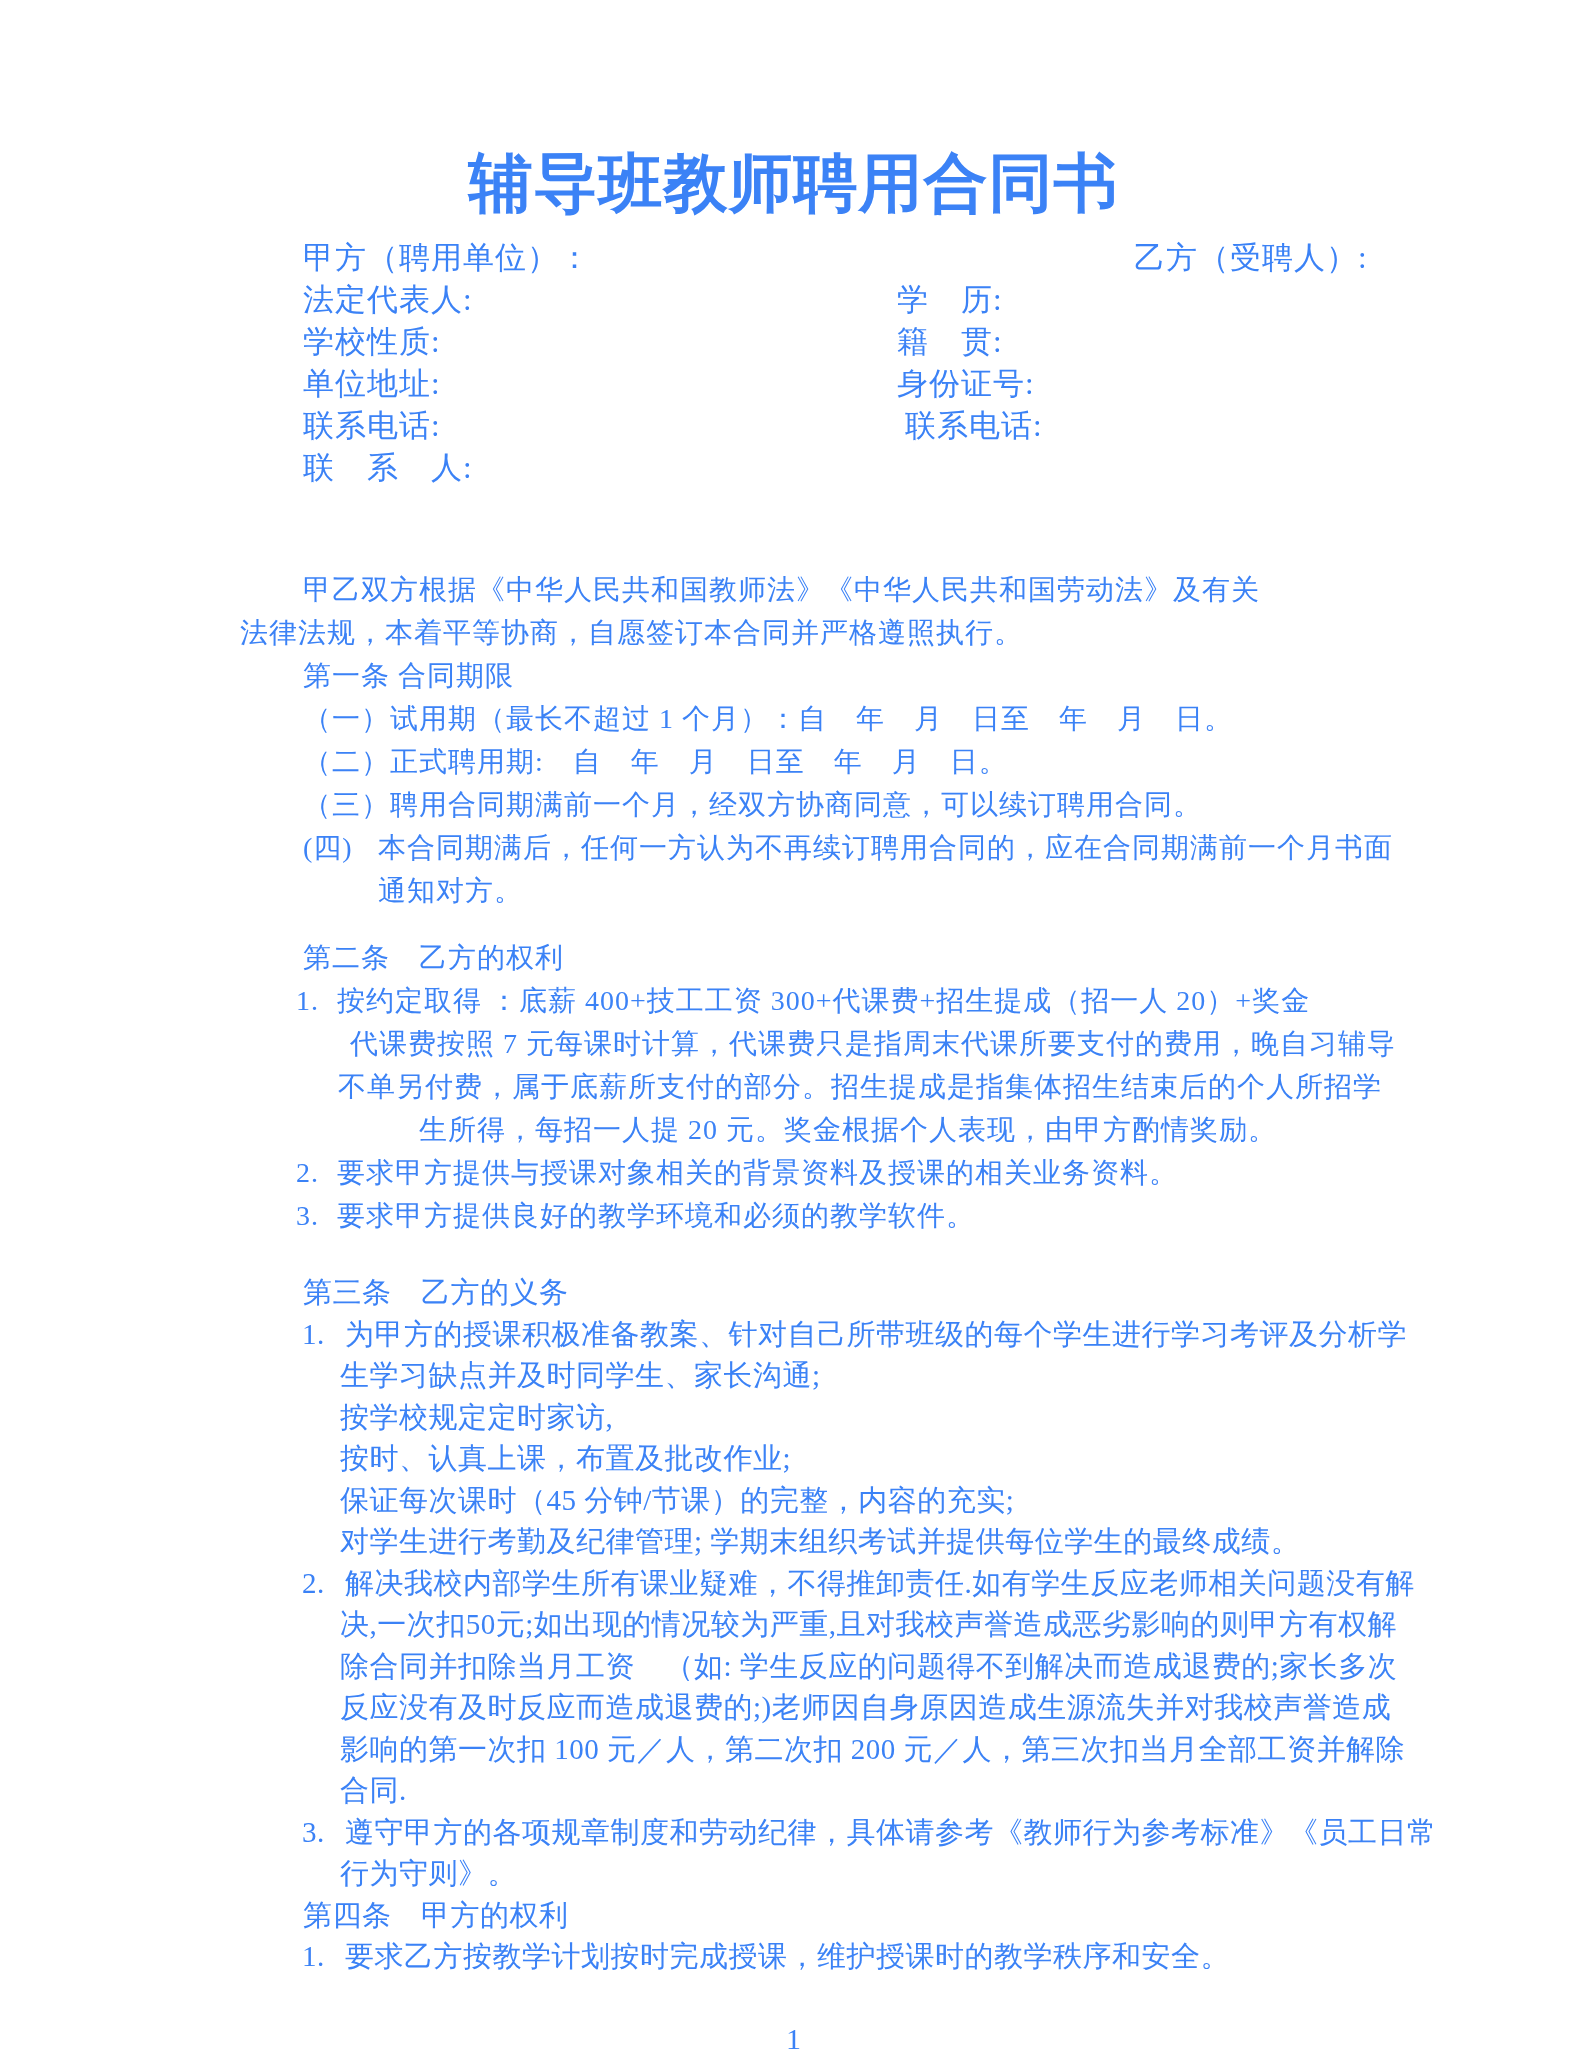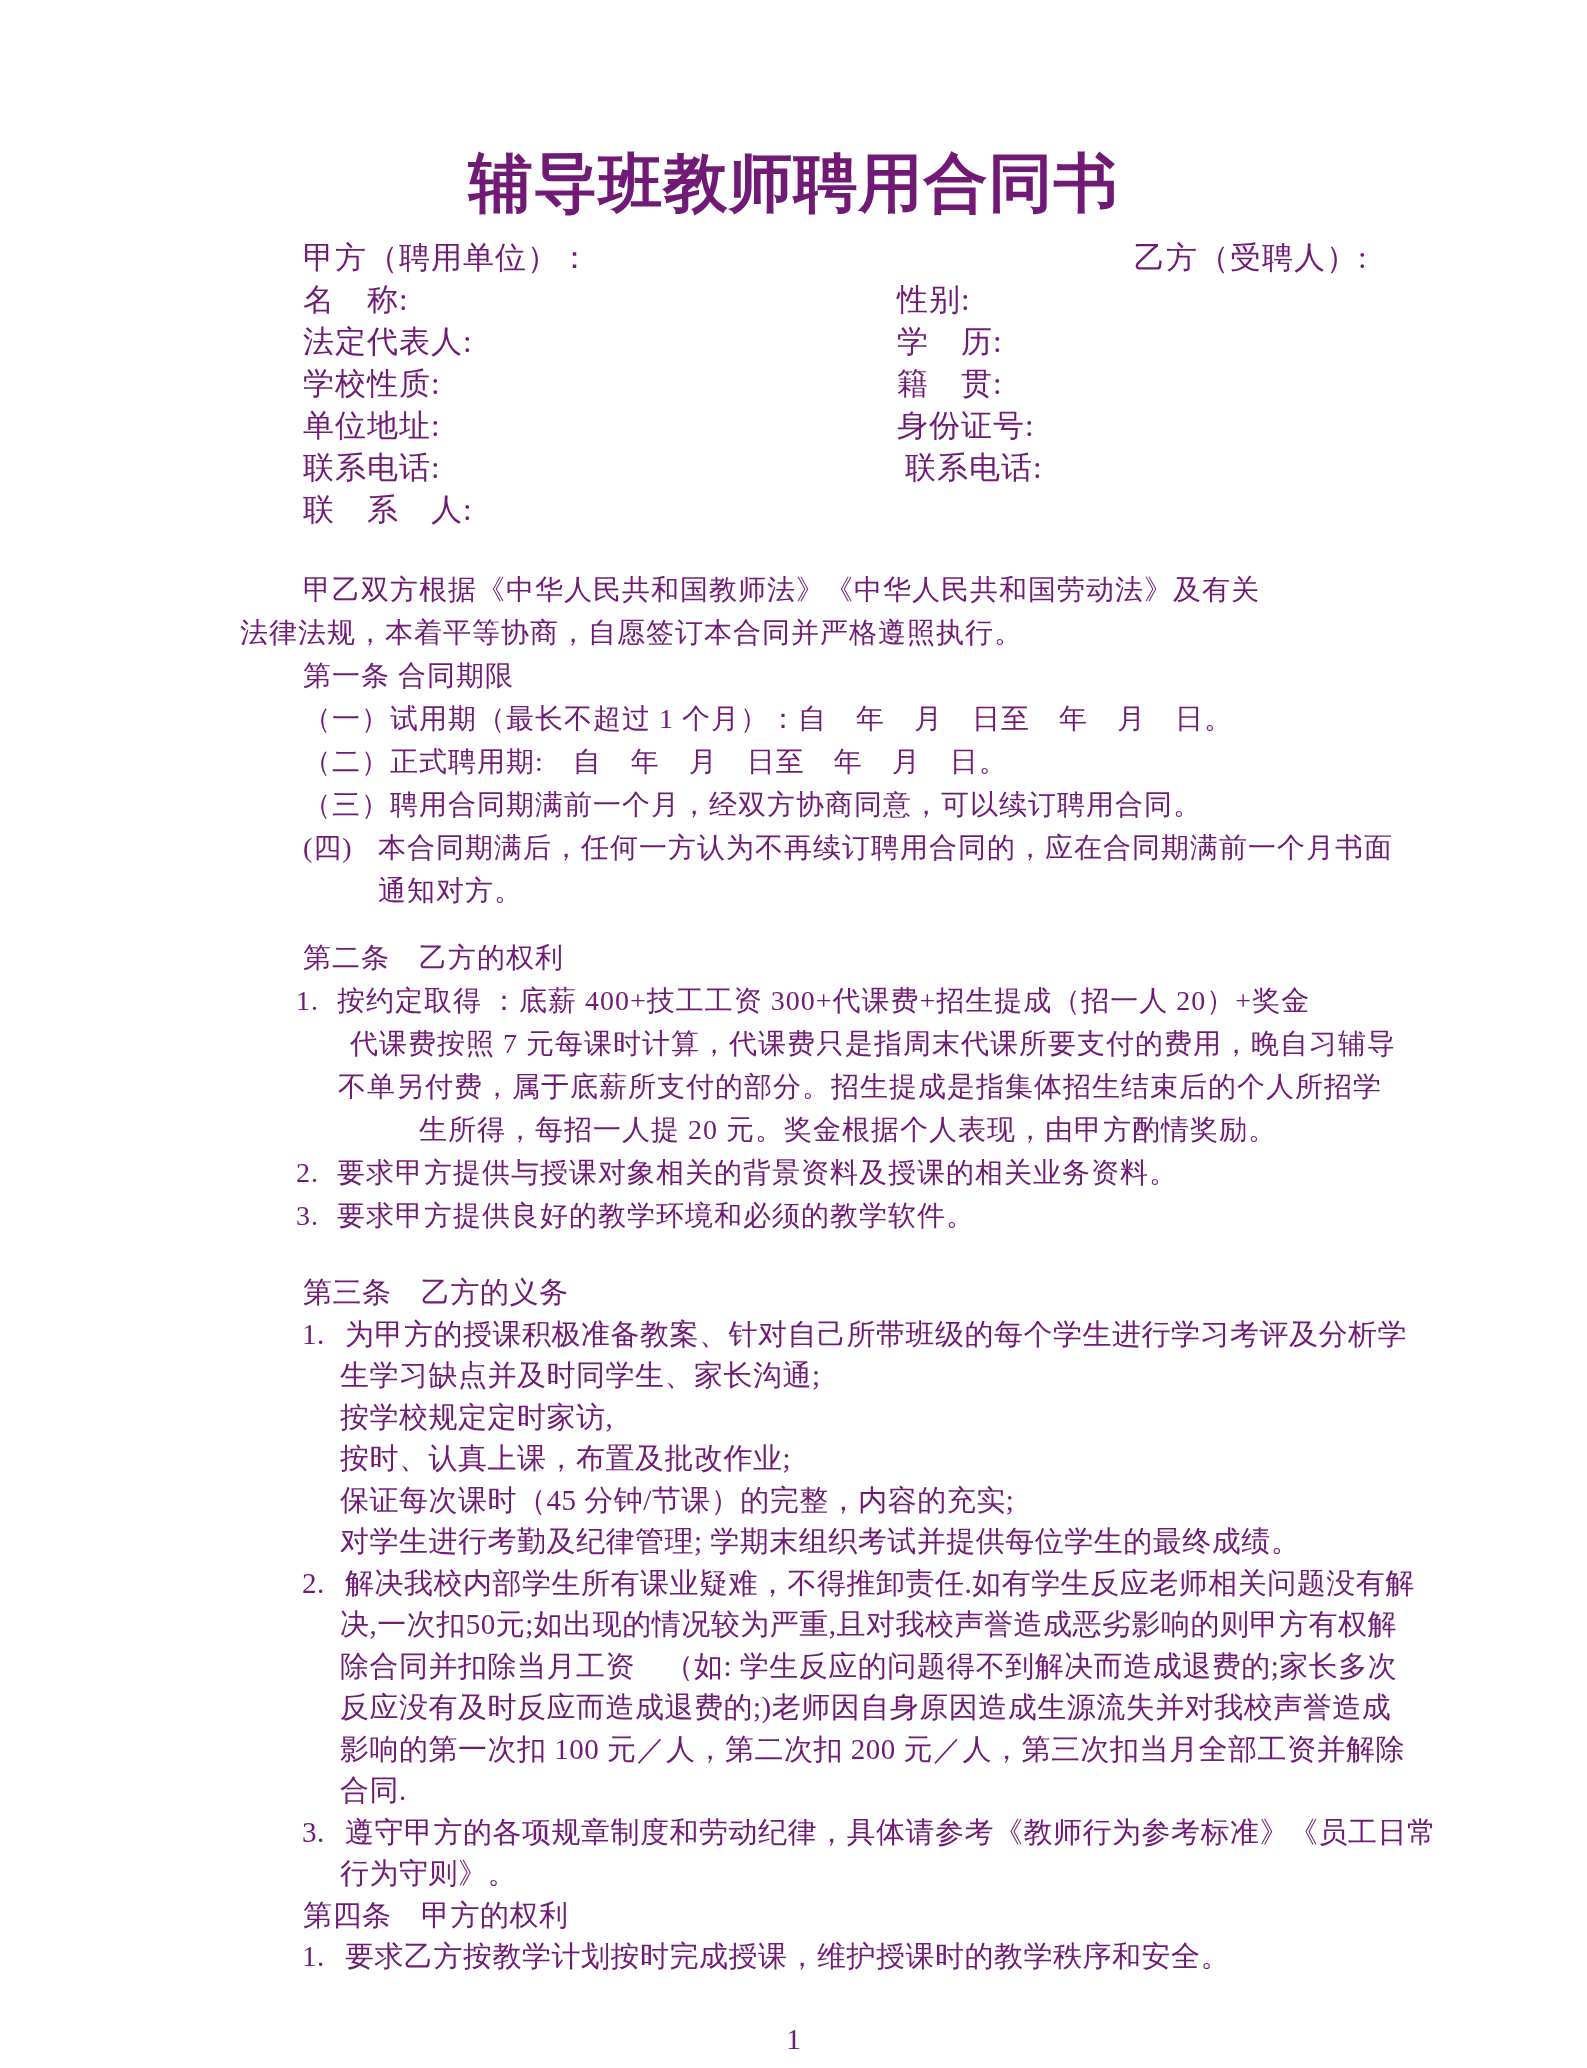--- a/index.html
+++ b/index.html
@@ -1,18 +1,18 @@
 <!DOCTYPE html>
 <html><head>
 <meta charset="utf-8">
 <style>
   html,body{margin:0;padding:0;background:#8a8a8a;}
   .page{
     position:relative;width:1587px;height:2068px;background:#ffffff;
-    font-family:"Liberation Serif","DejaVu Serif",serif;color:#701a75;
+    font-family:"Liberation Serif","DejaVu Serif",serif;color:#3b82f6;
     overflow:hidden;margin:0 auto;
   }
   .title{
     position:absolute;top:150px;left:0;width:100%;text-align:center;
     font-size:64px;font-weight:700;letter-spacing:1px;line-height:68px;margin:0;
     white-space:pre;
   }
   .hfields{position:absolute;left:0;top:237px;width:100%;font-size:31px;letter-spacing:1px;}
   .hrow{position:relative;height:42px;padding-left:28px;}
   .hl{position:absolute;left:303px;top:0;line-height:42px;white-space:pre;}
@@ -41,24 +41,20 @@
 <body>
 
 <div class="page">
 
   <h1 class="title">辅导班教师聘用合同书</h1>
 
   <div class="hfields">
     <div class="hrow">
       <span class="hl">甲方（聘用单位）：</span>
       <span class="hb">乙方（受聘人）:</span>
-    </div>
-    <div class="hrow">
-      <span class="hl">名　称:</span>
-      <span class="hr">性别:</span>
     </div>
     <div class="hrow">
       <span class="hl">法定代表人:</span>
       <span class="hr">学　历:</span>
     </div>
     <div class="hrow">
       <span class="hl">学校性质:</span>
       <span class="hr">籍　贯:</span>
     </div>
     <div class="hrow">

